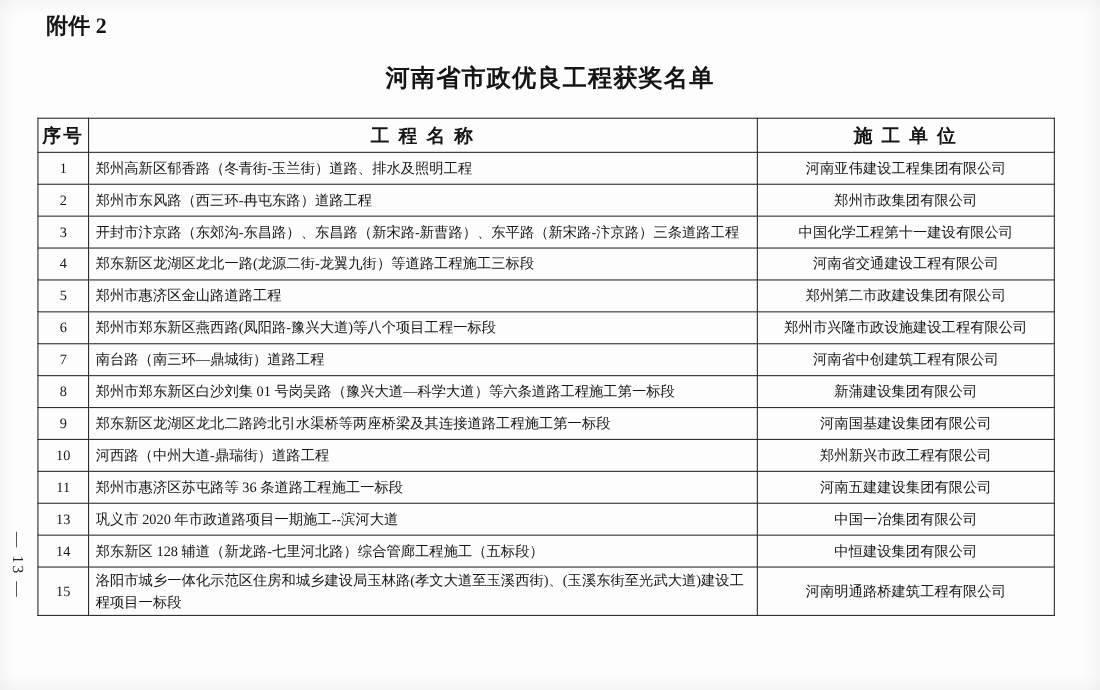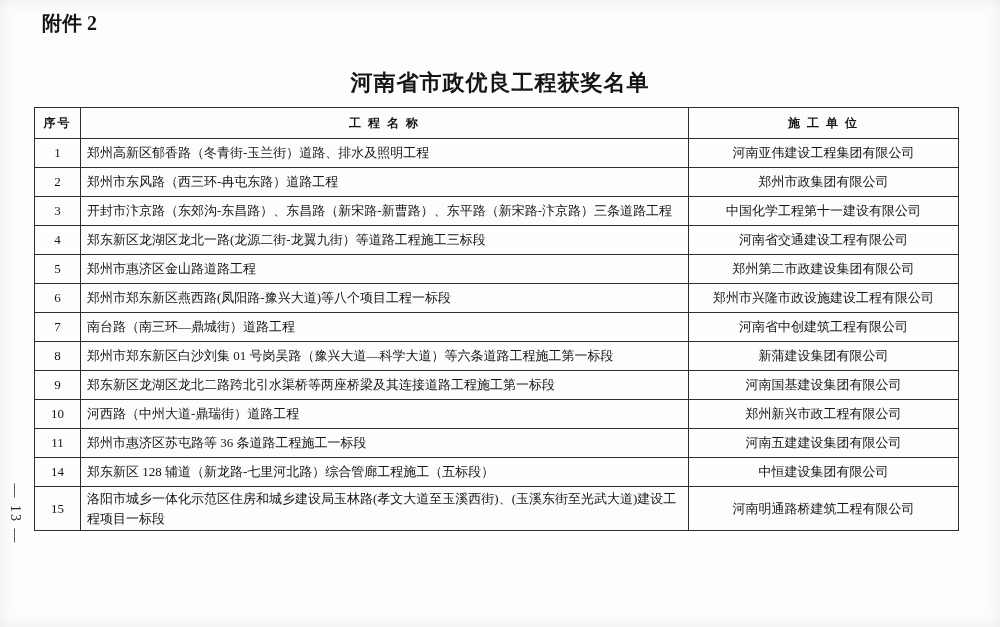--- a/index.html
+++ b/index.html
@@ -11,42 +11,42 @@
     color:#151515;
     position:relative;
     overflow:hidden;
   }
   .attachment {
     position:absolute; left:42px; top:10px;
     font-size:20px; font-weight:700;
   }
   .doc-title {
     position:absolute; left:0; right:0; top:52px;
-    margin:16px; text-align:center;
+    margin:4px; text-align:center;
     font-size:22px; font-weight:700; letter-spacing:1px;
   }
   .pagenum {
     position:absolute; left:-46px; top:506px;
     width:122px; text-align:center;
     transform:rotate(90deg);
     font-size:14px; letter-spacing:2px; color:#222;
   }
   table.awards {
     position:absolute; left:34px; top:107px;
     width:924px;
     border-collapse:collapse; table-layout:fixed;
   }
   .awards th, .awards td {
     border:1px solid #2e2e2e;
     vertical-align:middle;
     overflow:hidden;
   }
   .awards th {
     height:28px;
-    font-size:12px; font-weight:700;
+    font-size:17px; font-weight:700;
     text-align:center; letter-spacing:2px;
     padding:1px 2px;
   }
   .awards td {
     font-size:13px; line-height:1.5;
     padding:2px 6px;
   }
   .awards tbody tr { height:29px; }
   td.cell-no { text-align:center; padding:2px 2px; }
   td.cell-project { text-align:left;margin-left:30px; }
@@ -127,20 +127,25 @@
       <td class="cell-no">10</td>
       <td class="cell-project">河西路（中州大道-鼎瑞街）道路工程</td>
       <td class="cell-company">郑州新兴市政工程有限公司</td>
     </tr>
     <tr>
       <td class="cell-no">11</td>
       <td class="cell-project">郑州市惠济区苏屯路等 36 条道路工程施工一标段</td>
       <td class="cell-company">河南五建建设集团有限公司</td>
     </tr>
     <tr>
+      <td class="cell-no">13</td>
+      <td class="cell-project">巩义市 2020 年市政道路项目一期施工--滨河大道</td>
+      <td class="cell-company">中国一冶集团有限公司</td>
+    </tr>
+    <tr>
       <td class="cell-no">14</td>
       <td class="cell-project">郑东新区 128 辅道（新龙路-七里河北路）综合管廊工程施工（五标段）</td>
       <td class="cell-company">中恒建设集团有限公司</td>
     </tr>
     <tr>
       <td class="cell-no">15</td>
       <td class="cell-project">洛阳市城乡一体化示范区住房和城乡建设局玉林路(孝文大道至玉溪西街)、(玉溪东街至光武大道)建设工程项目一标段</td>
       <td class="cell-company">河南明通路桥建筑工程有限公司</td>
     </tr>
   </tbody>

